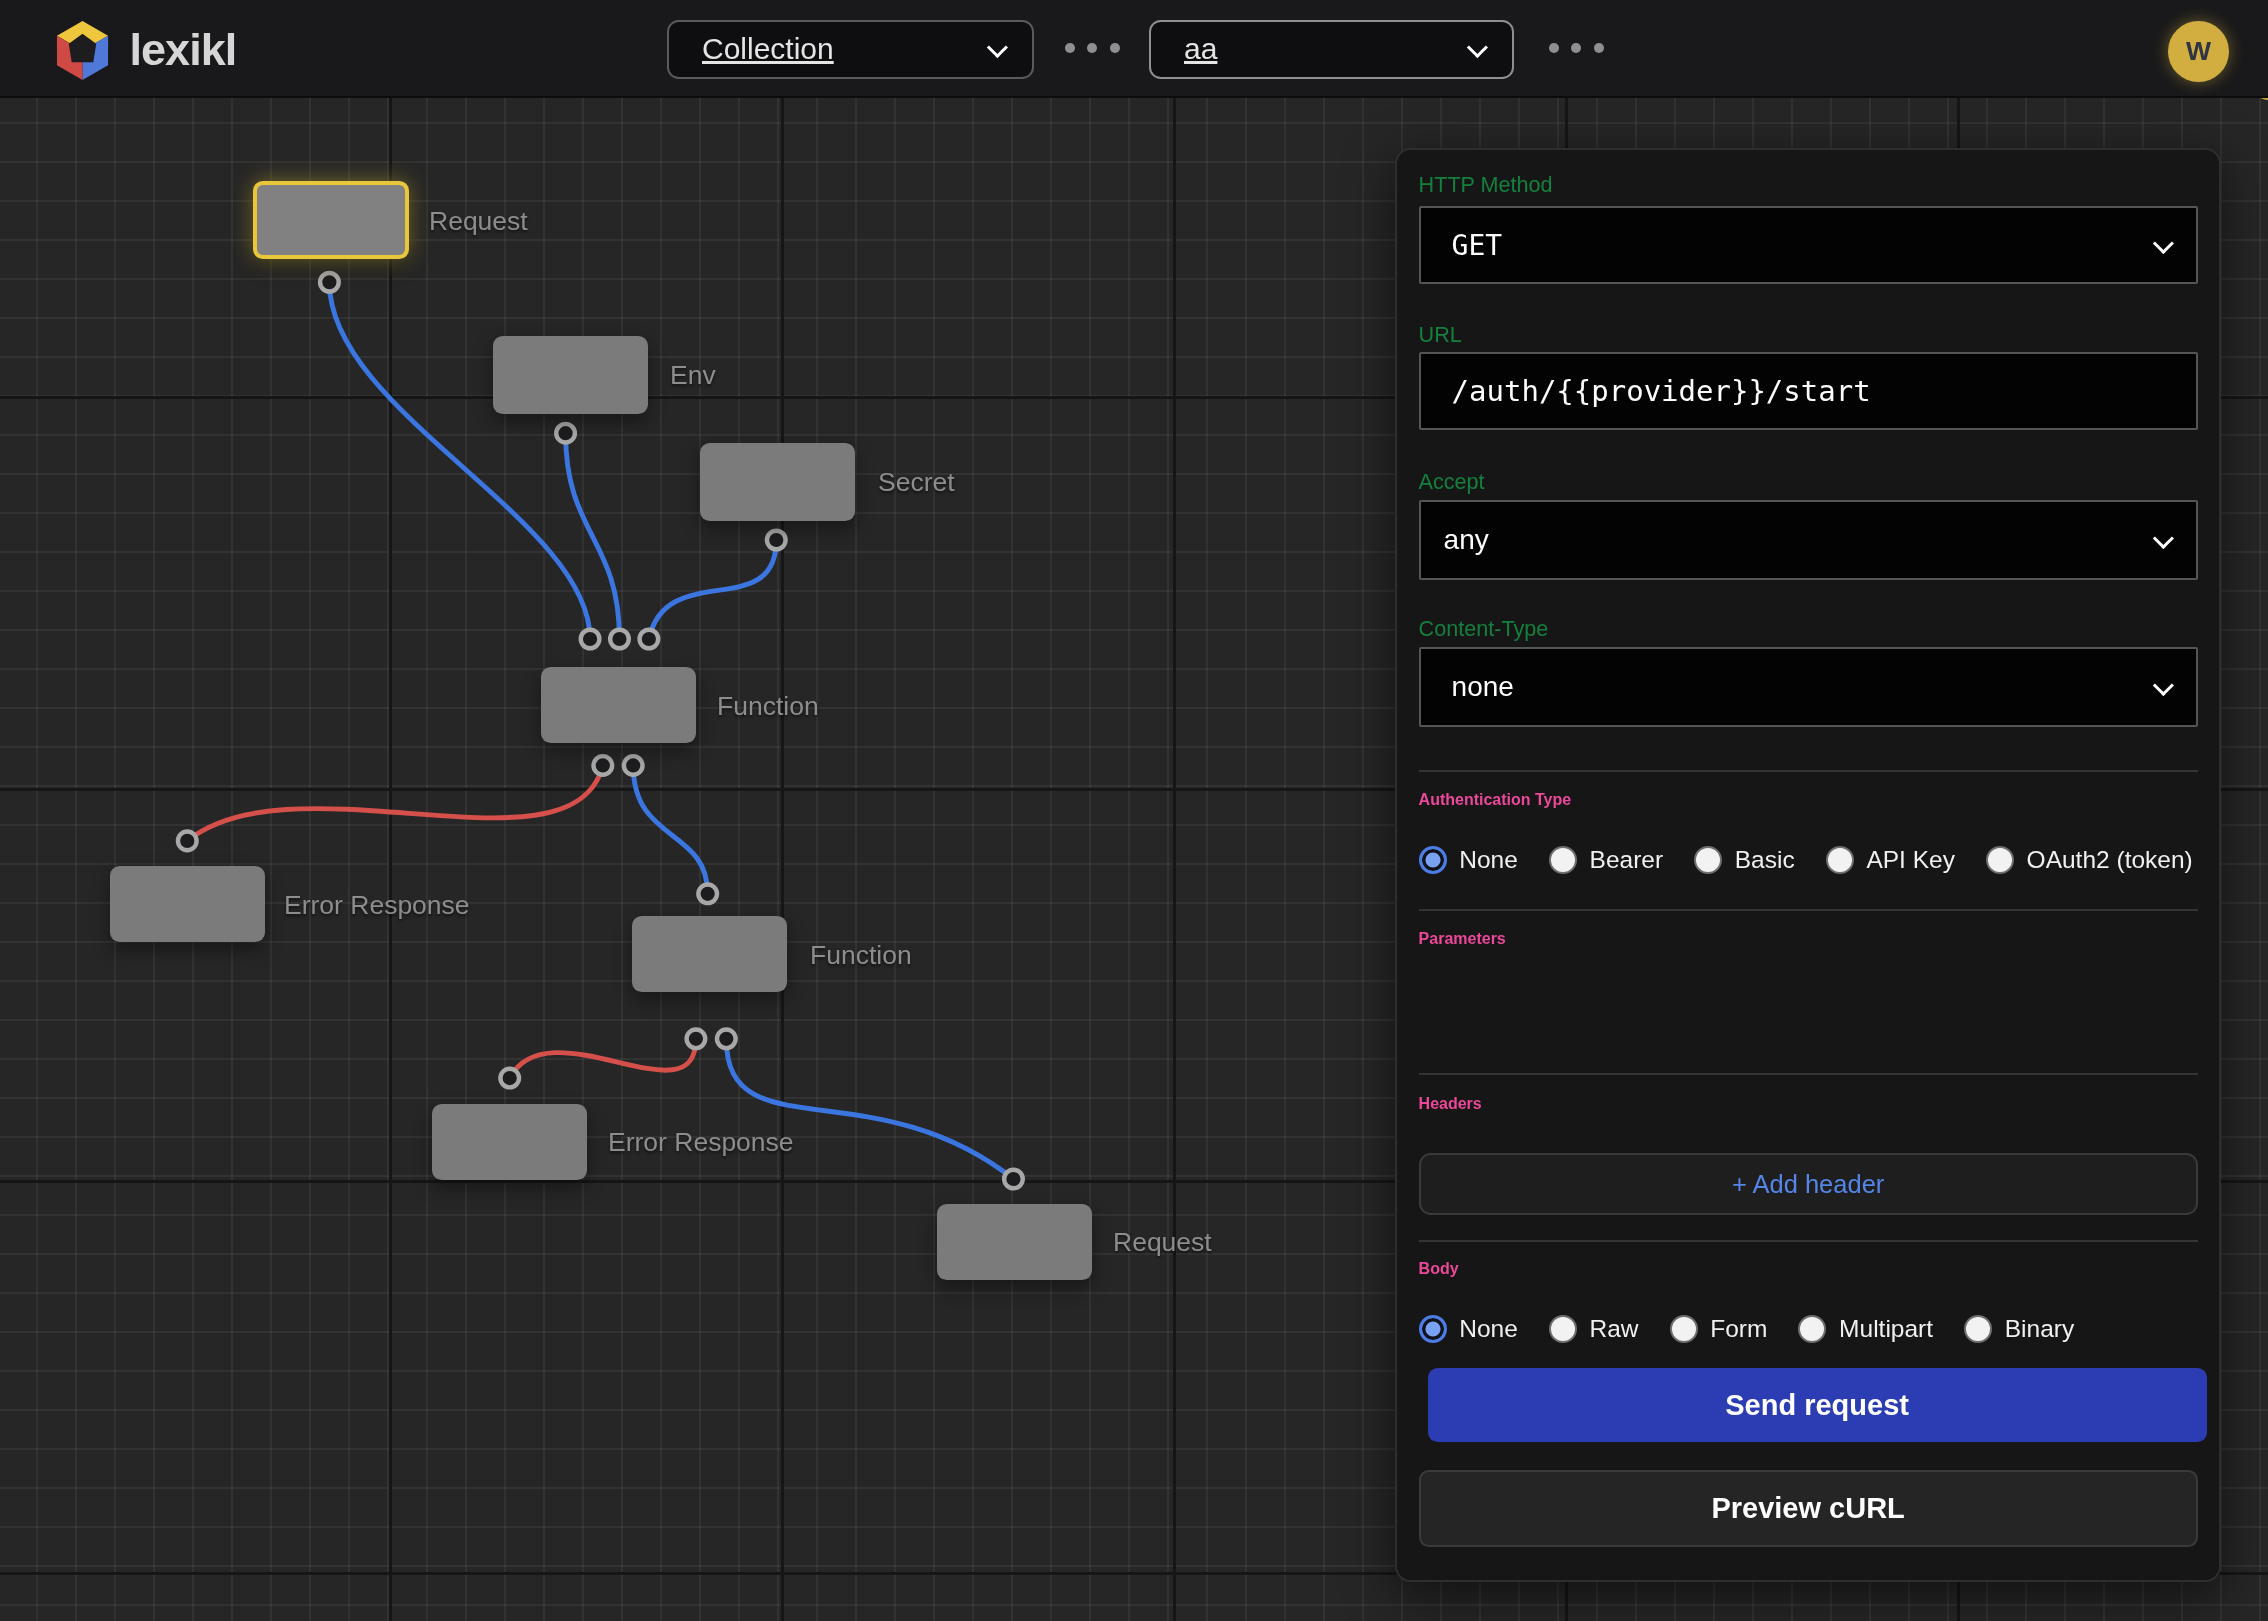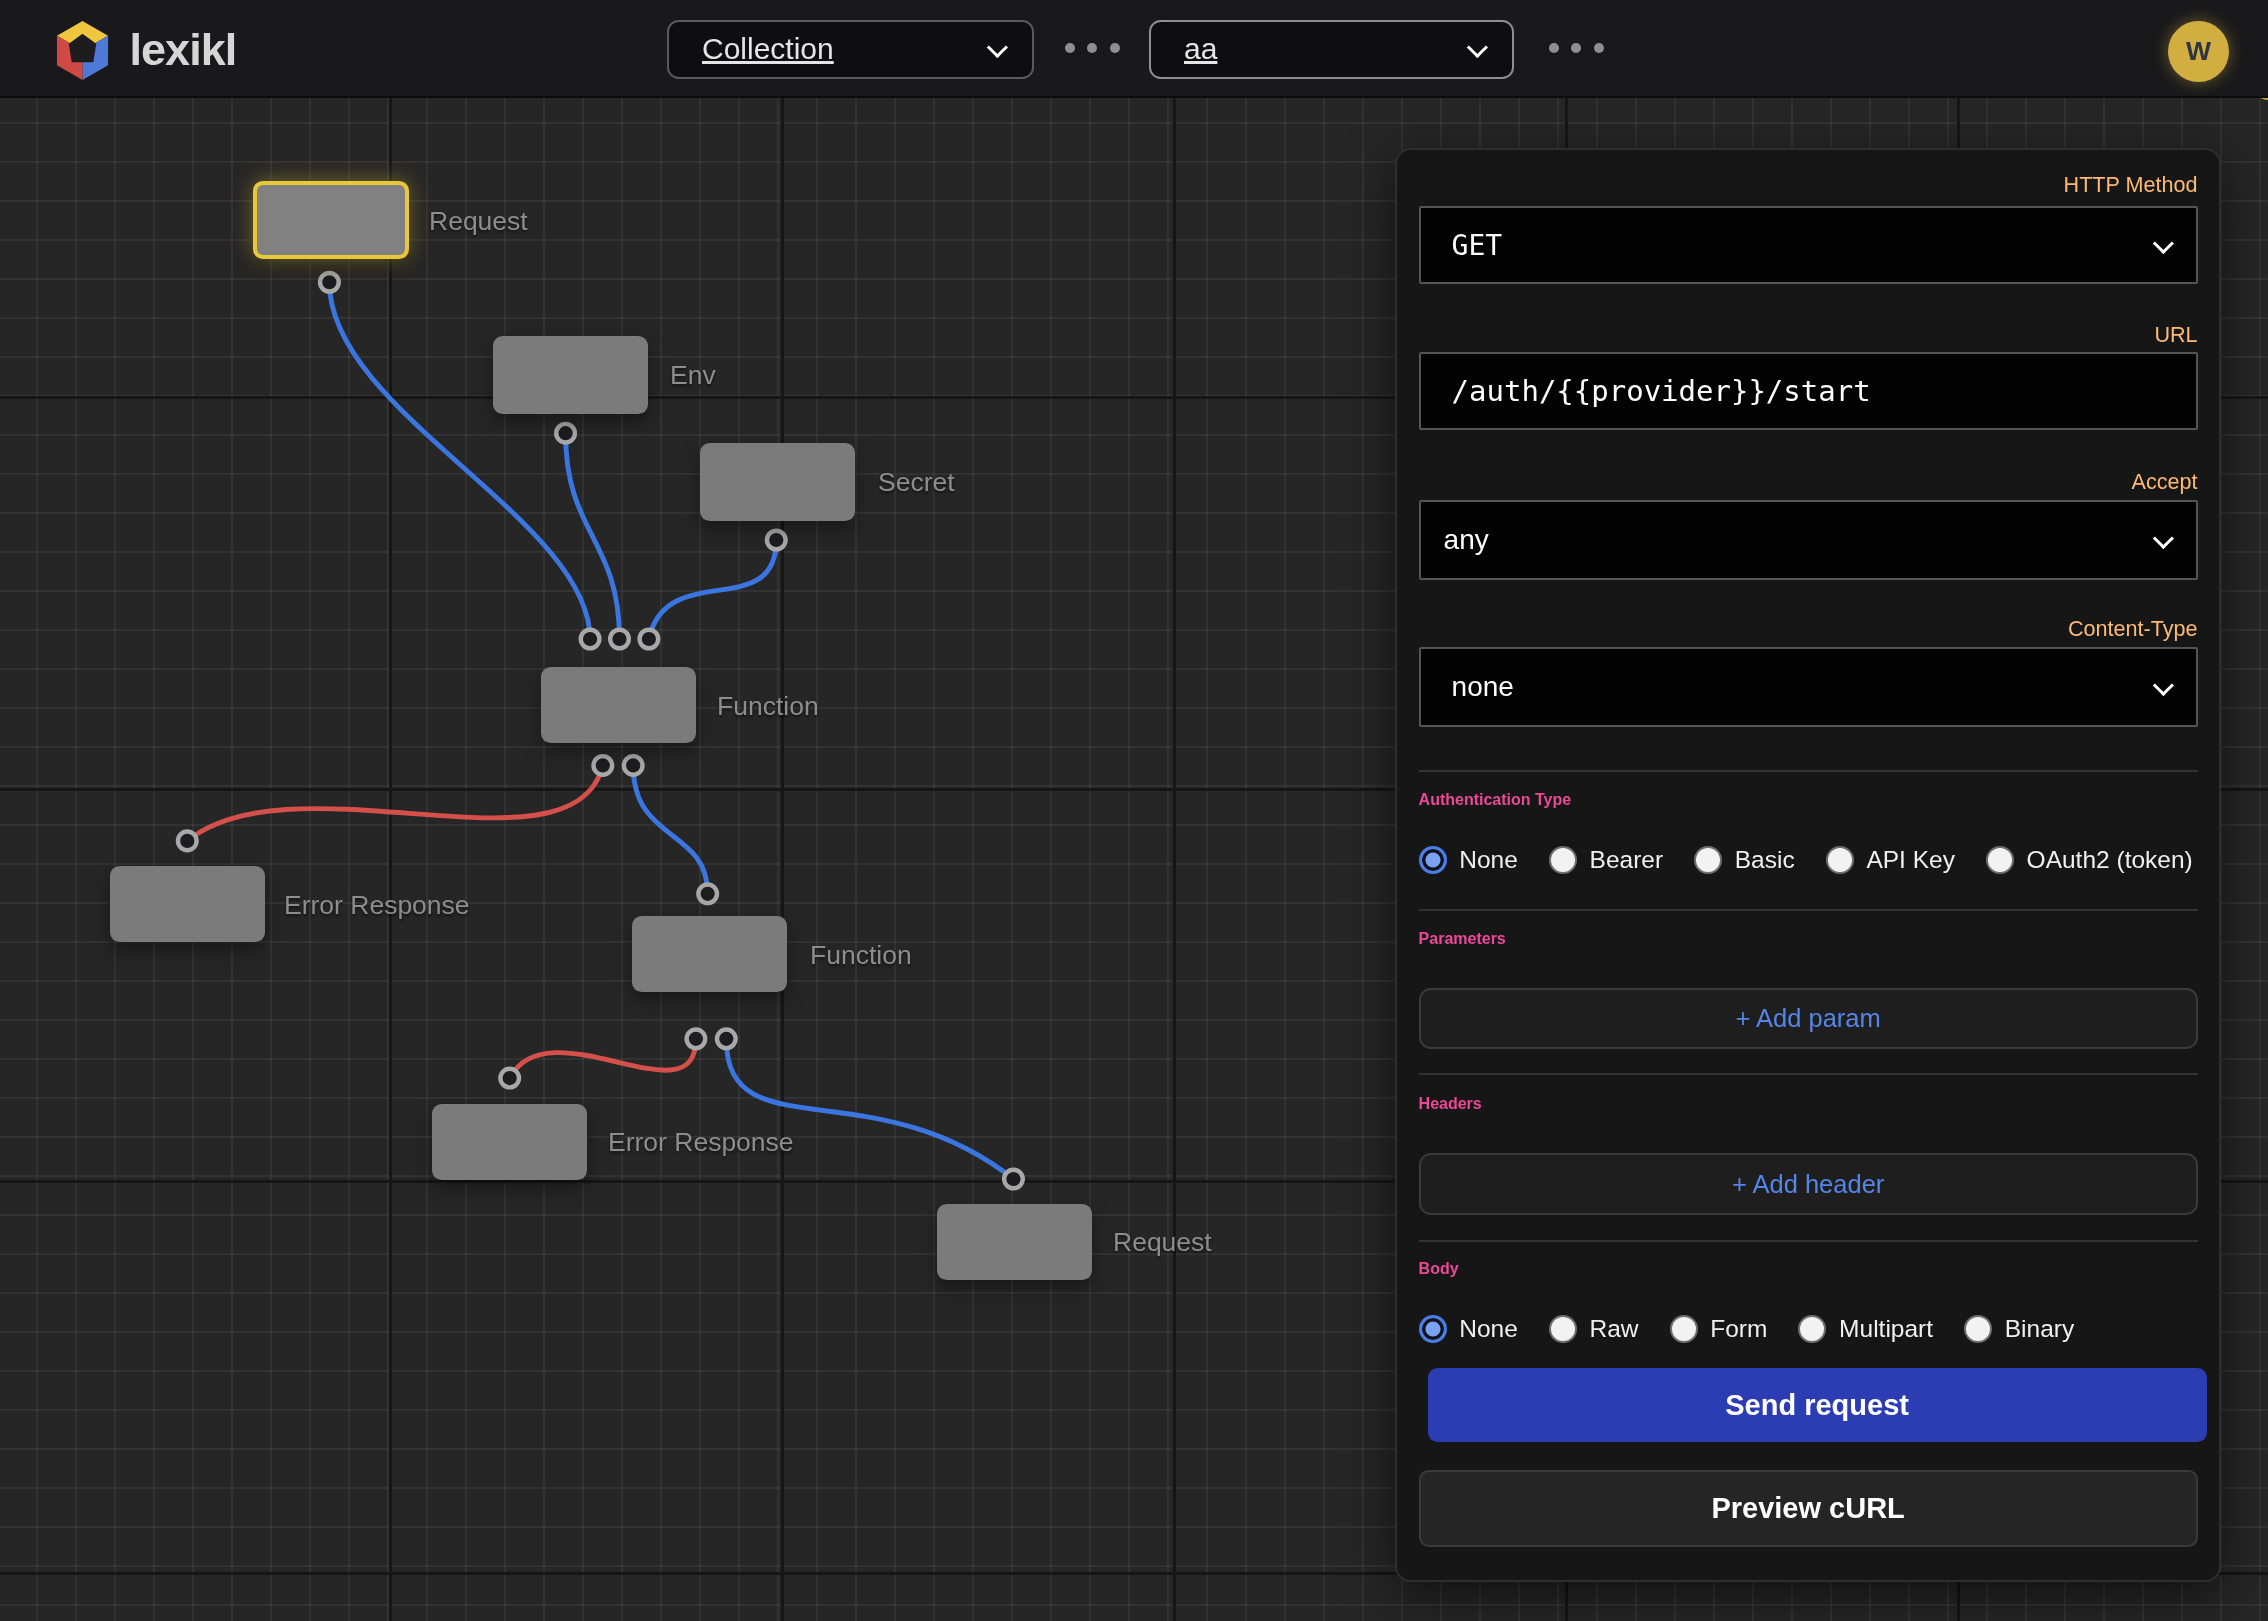--- a/index.html
+++ b/index.html
@@ -66,21 +66,21 @@
     text-shadow:0 2px 2.9px rgba(0,0,0,.55); white-space:nowrap; transform:translateY(-50%);
   }
 
   
   #panel {
     position:absolute; left:1395px; top:148px; width:826px; height:1434px;
     background:#161616; border:2px solid #2e2e2e; border-radius:15.7px;
     box-shadow:0 13.7px 49px rgba(0,0,0,.55); z-index:30;
   }
   .pp { position:absolute; left:21.6px; width:779px; }
-  .field-label { font-size:21.6px; color:#fdba74;text-align:right; }
+  .field-label { font-size:21.6px; color:#15803d; }
   .sec-label { font-size:16px; font-weight:bold; color:#ec4899; }
   .select-box, .text-input {
     background:#030303; border:2.5px solid #555; border-radius:2px;
     display:flex; align-items:center; padding:0 27.4px 0 31px; cursor:pointer;
   }
   .select-box .val { font-size:28px; color:#fff; }
   .mono { font-family:"DejaVu Sans Mono", monospace; }
   .divider { height:1.5px; background:rgba(255,255,255,.13); }
   .radio-row { display:flex; align-items:center; gap:31px; }
   .radio-item { display:flex; align-items:center; gap:12.7px; cursor:pointer; }
@@ -234,23 +234,20 @@
         </div>
         <div class="radio-item">
           <span class="radio-dot"></span>
           <span>OAuth2 (token)</span>
         </div>
       </div>
 
     <div class="pp divider" style="top:759px;"></div>
 
     <div class="pp sec-label" style="top:780px;">Parameters</div>
-    <div class="pp ghost-btn" style="top:838px; height:61px;">
-      <span class="lbl" style="color: rgb(85, 133, 232);">+ Add param</span>
-    </div>
 
     <div class="pp divider" style="top:923px;"></div>
 
     <div class="pp sec-label" style="top:945px;">Headers</div>
     <div class="pp ghost-btn" style="top:1003px; height:62px;">
       <span class="lbl" style="color: rgb(85, 133, 232);">+ Add header</span>
     </div>
 
     <div class="pp divider" style="top:1090px;"></div>
 

